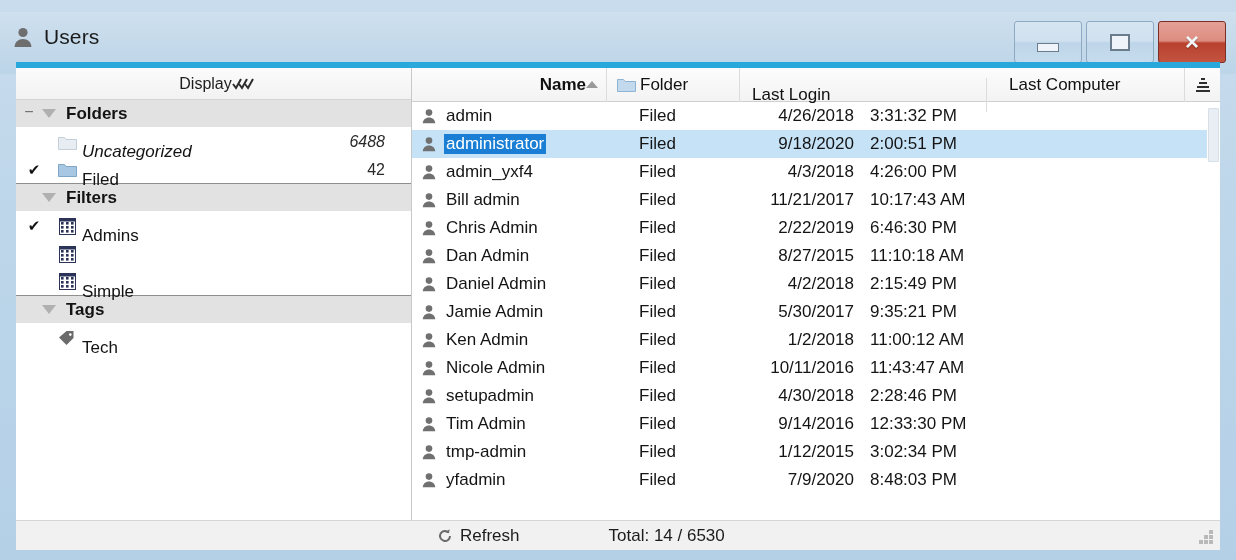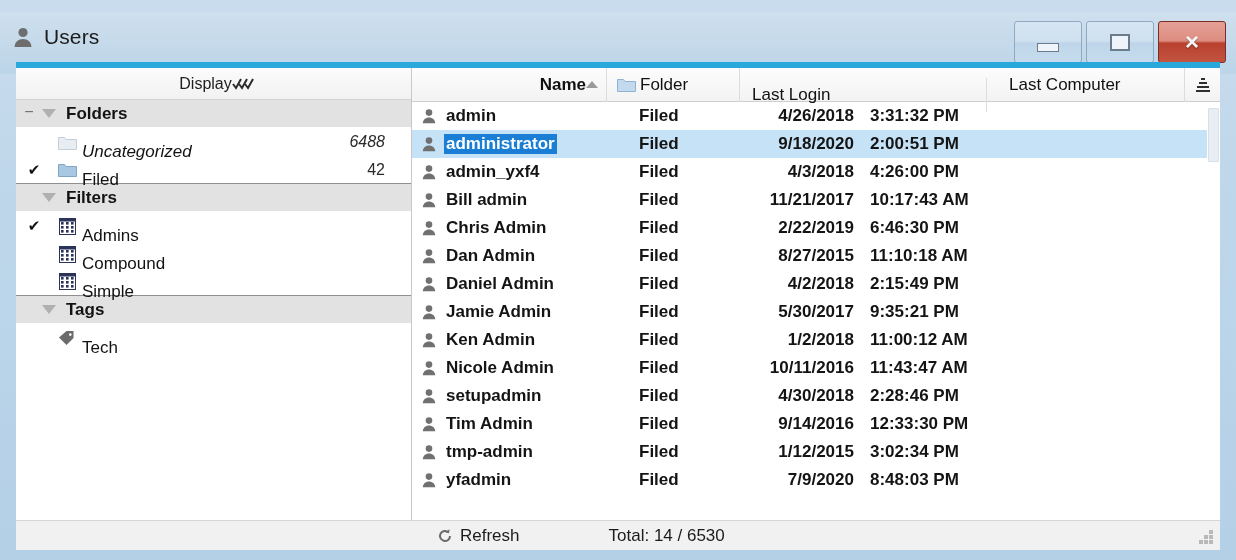--- a/index.html
+++ b/index.html
@@ -235,21 +235,20 @@
     border-bottom: 7px solid #9a9a9a;
   }
   .stack-ico { width: 16px; height: 16px; display: block; }
 
   .rows { position: relative; }
   .row {
     height: 28px;
     display: flex;
     align-items: center;
     box-sizing: border-box;
-    font-weight: bold;
   }
   .row.selected { background: #c6e2f7; }
   .cell-name {
     width: 195px;
     display: flex;
     align-items: center;
     gap: 7px;
     padding-left: 9px;
     box-sizing: border-box;
     font-size: 17px;
@@ -453,21 +452,20 @@
               <rect x="2" y="8" width="2.6" height="2.6"></rect>
                 <rect x="7" y="8" width="2.6" height="2.6"></rect>
                 <rect x="12" y="8" width="2.6" height="2.6"></rect>
               <rect x="2" y="12" width="2.6" height="2.6"></rect>
                 <rect x="7" y="12" width="2.6" height="2.6"></rect>
                 <rect x="12" y="12" width="2.6" height="2.6"></rect>
               <rect x="0.5" y="0.5" width="16" height="3"></rect>
             </g>
           </svg>
         </span>
-        <span class="item-label">Compound</span>
         <span class="item-count"></span>
       </div>
       <div class="item-row sep-below">
         <span class="check-col"></span>
         <span class="icon-col">
           <svg class="grid-ico" viewBox="0 0 17 17">
             <rect x="0.5" y="0.5" width="16" height="16" fill="#ffffff" stroke="#2b3358"></rect>
             <g fill="#2b3358">
               <rect x="2" y="4" width="2.6" height="2.6"></rect>
                 <rect x="7" y="4" width="2.6" height="2.6"></rect>

